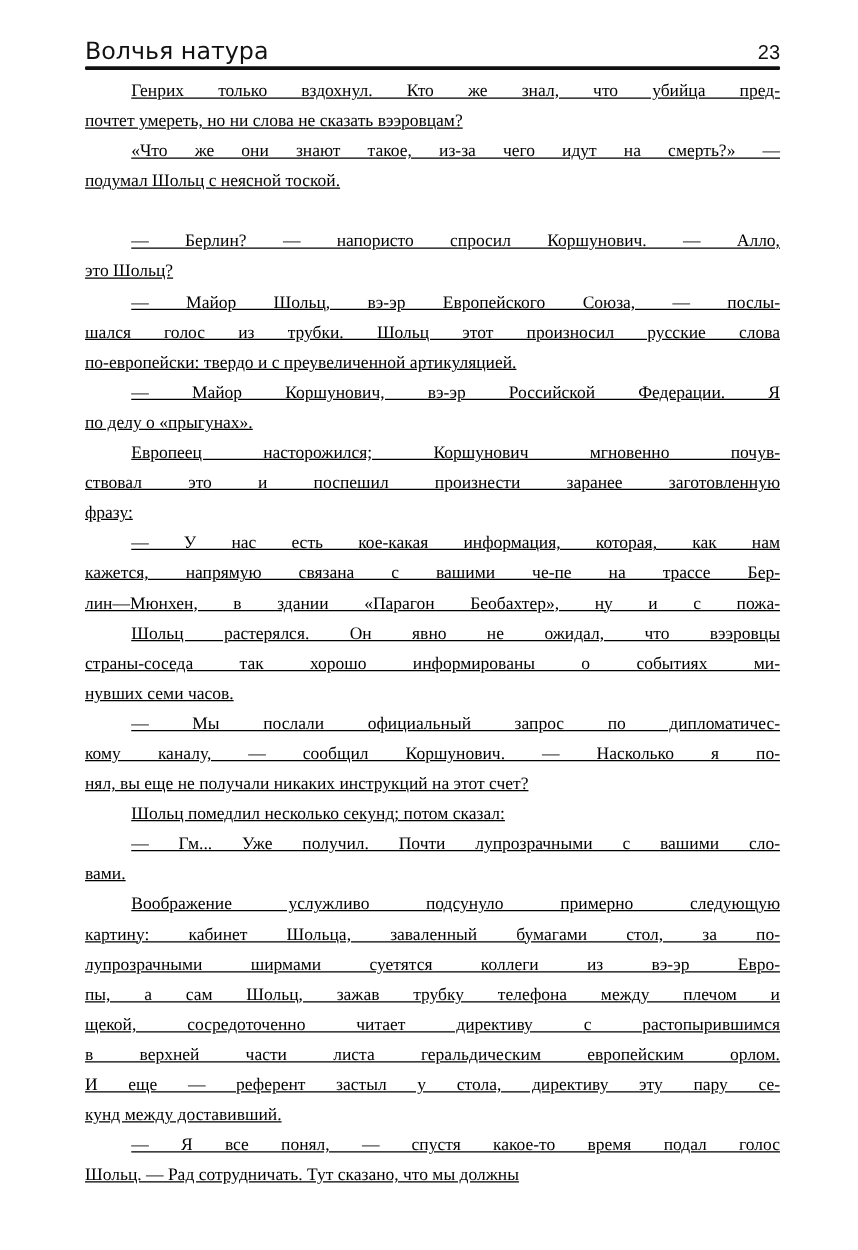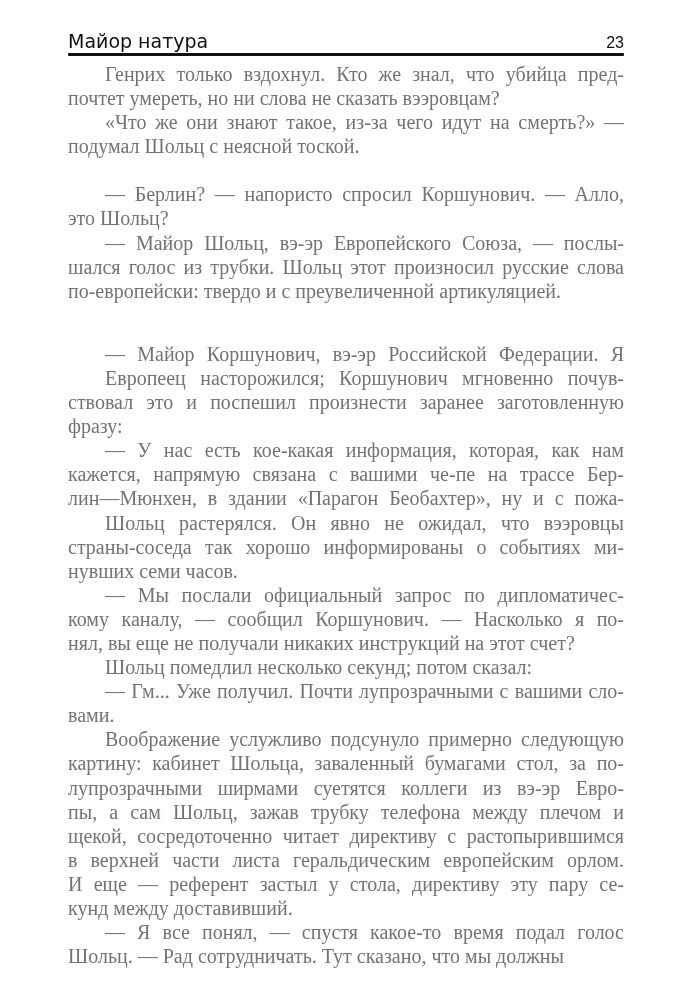--- a/index.html
+++ b/index.html
@@ -2,33 +2,33 @@
 <html><head>
 <meta charset="utf-8">
 <style>
   html, body { margin: 0; padding: 0; background: #ffffff; }
   body { width: 686px; height: 1000px; position: relative; overflow: hidden; }
   .page { position: absolute; left: 68px; top: 22px; width: 556px; }
   .running-head { display: flex; justify-content: space-between; align-items: flex-end;
     font-family: "DejaVu Sans", sans-serif; font-size: 19px; color: #111; height: 30px; }
   .running-head .pnum { font-family: "Liberation Sans", sans-serif; font-size: 16px; }
   .rule { height: 3px; background: #111; margin-top: 1px; border-radius: 1px; }
-  .body-text { margin-top: 6px; font-family: "Liberation Serif", serif; font-size: 20px;
-    line-height: 24.1px; color: #737373; text-align: justify; }
+  .body-text { margin-top: 6px; font-family: "Liberation Serif", serif; font-size: 14px;
+    line-height: 24.1px; color: #000000; text-align: justify; text-decoration: underline; }
   .body-text p { margin: 0; text-indent: 37px; }
   .body-text p.gap { margin-top: 24px; }
   .line { display: block; text-align: justify; text-align-last: justify; white-space: nowrap; }
   .line.last { text-align-last: left; }
 </style>
 </head>
 <body>
 
 <div class="page">
   <div class="running-head">
-    <span>Майор натура</span>
+    <span>Волчья натура</span>
     <span class="pnum">23</span>
   </div>
   <div class="rule"></div>
   <div class="body-text" id="body">
       <p style="text-indent: 0px;">
         <span class="line" style="padding-left: 37px;">Генрих только вздохнул. Кто же знал, что убийца пред-</span>
         <span class="line last" style="text-indent: 0px;">почтет умереть, но ни слова не сказать вээровцам?</span>
       </p>
       <p style="text-indent: 0px;">
         <span class="line" style="padding-left: 37px;">«Что же они знают такое, из-за чего идут на смерть?» —</span>
@@ -37,21 +37,22 @@
       <p class="gap" style="text-indent: 0px;">
         <span class="line" style="padding-left: 37px;">— Берлин? — напористо спросил Коршунович. — Алло,</span>
         <span class="line last" style="text-indent: 0px;">это Шольц?</span>
       </p>
       <p style="text-indent: 0px;">
         <span class="line" style="padding-left: 37px;">— Майор Шольц, вэ-эр Европейского Союза, — послы-</span>
         <span class="line" style="text-indent: 0px;">шался голос из трубки. Шольц этот произносил русские слова</span>
         <span class="line last" style="text-indent: 0px;">по-европейски: твердо и с преувеличенной артикуляцией.</span>
       </p>
       <p style="text-indent: 0px;">
-        <span class="line" style="padding-left: 37px; margin-top: 39px;">— Майор Коршунович, вэ-эр Российской Федерации. Я</span>
+        <span class="line" style="padding-left: 37px;">— Майор Коршунович, вэ-эр Российской Федерации. Я</span>
+        <span class="line last" style="text-indent: 0px;">по делу о «прыгунах».</span>
       </p>
       <p style="text-indent: 0px;">
         <span class="line" style="padding-left: 37px;">Европеец насторожился; Коршунович мгновенно почув-</span>
         <span class="line" style="text-indent: 0px;">ствовал это и поспешил произнести заранее заготовленную</span>
         <span class="line last" style="text-indent: 0px;">фразу:</span>
       </p>
       <p style="text-indent: 0px;">
         <span class="line" style="padding-left: 37px;">— У нас есть кое-какая информация, которая, как нам</span>
         <span class="line" style="text-indent: 0px;">кажется, напрямую связана с вашими че-пе на трассе Бер-</span>
         <span class="line" style="text-indent: 0px;">лин—Мюнхен, в здании «Парагон Беобахтер», ну и с пожа-</span>

